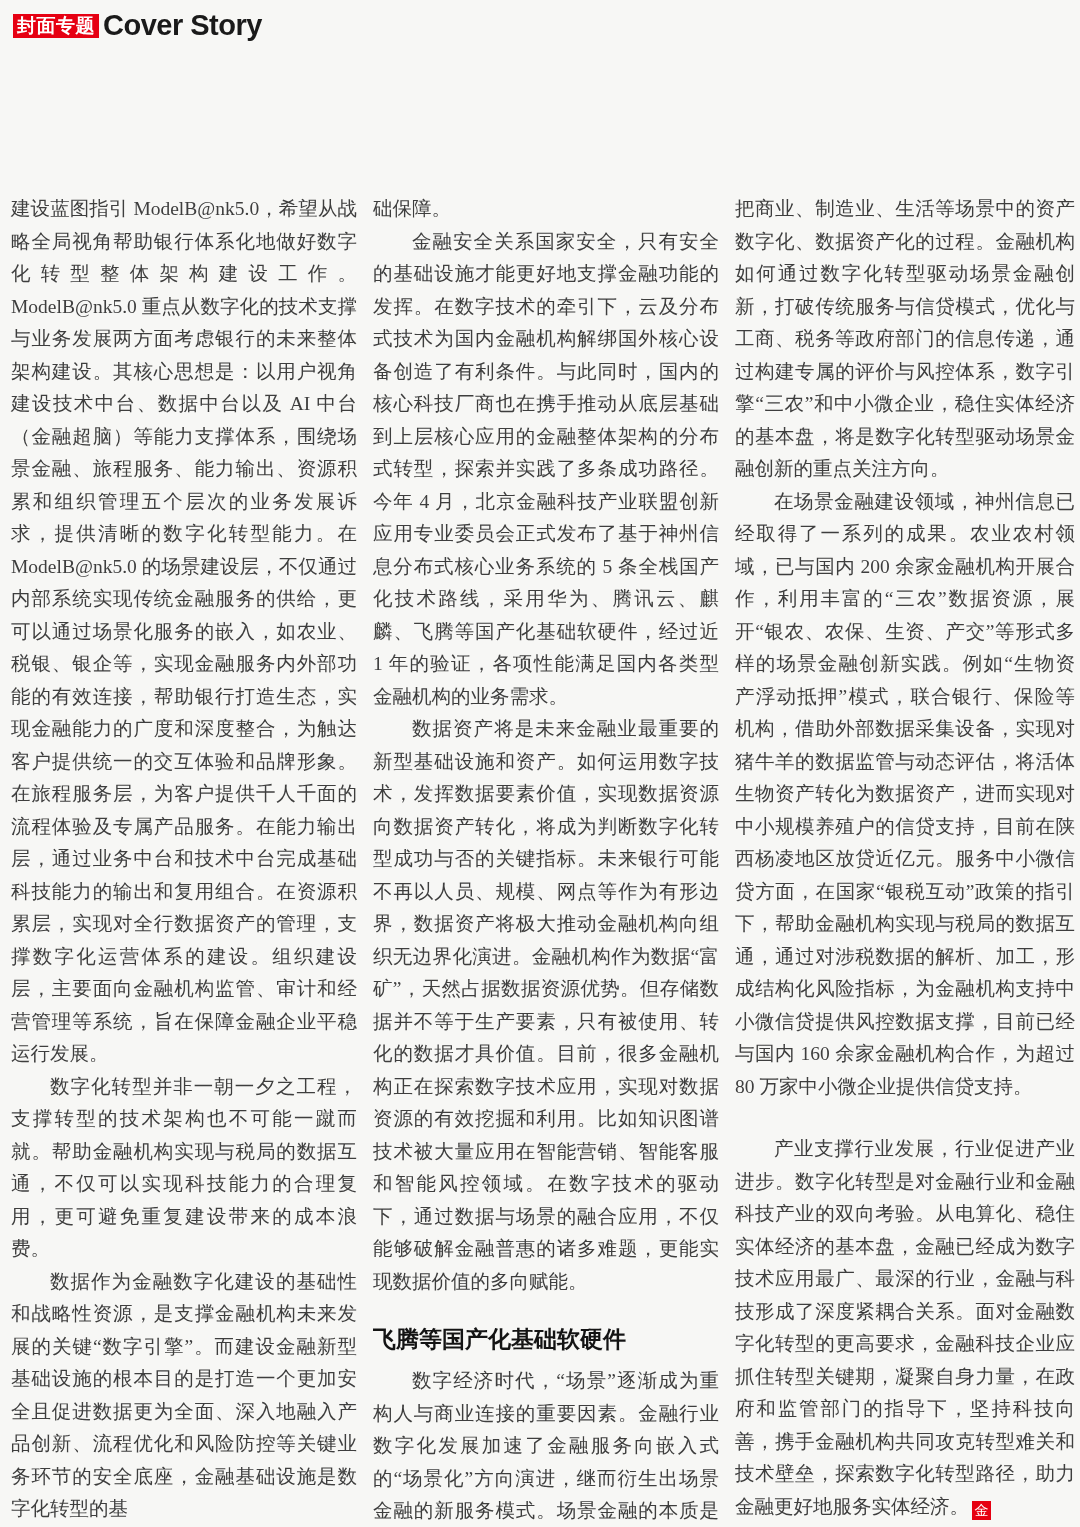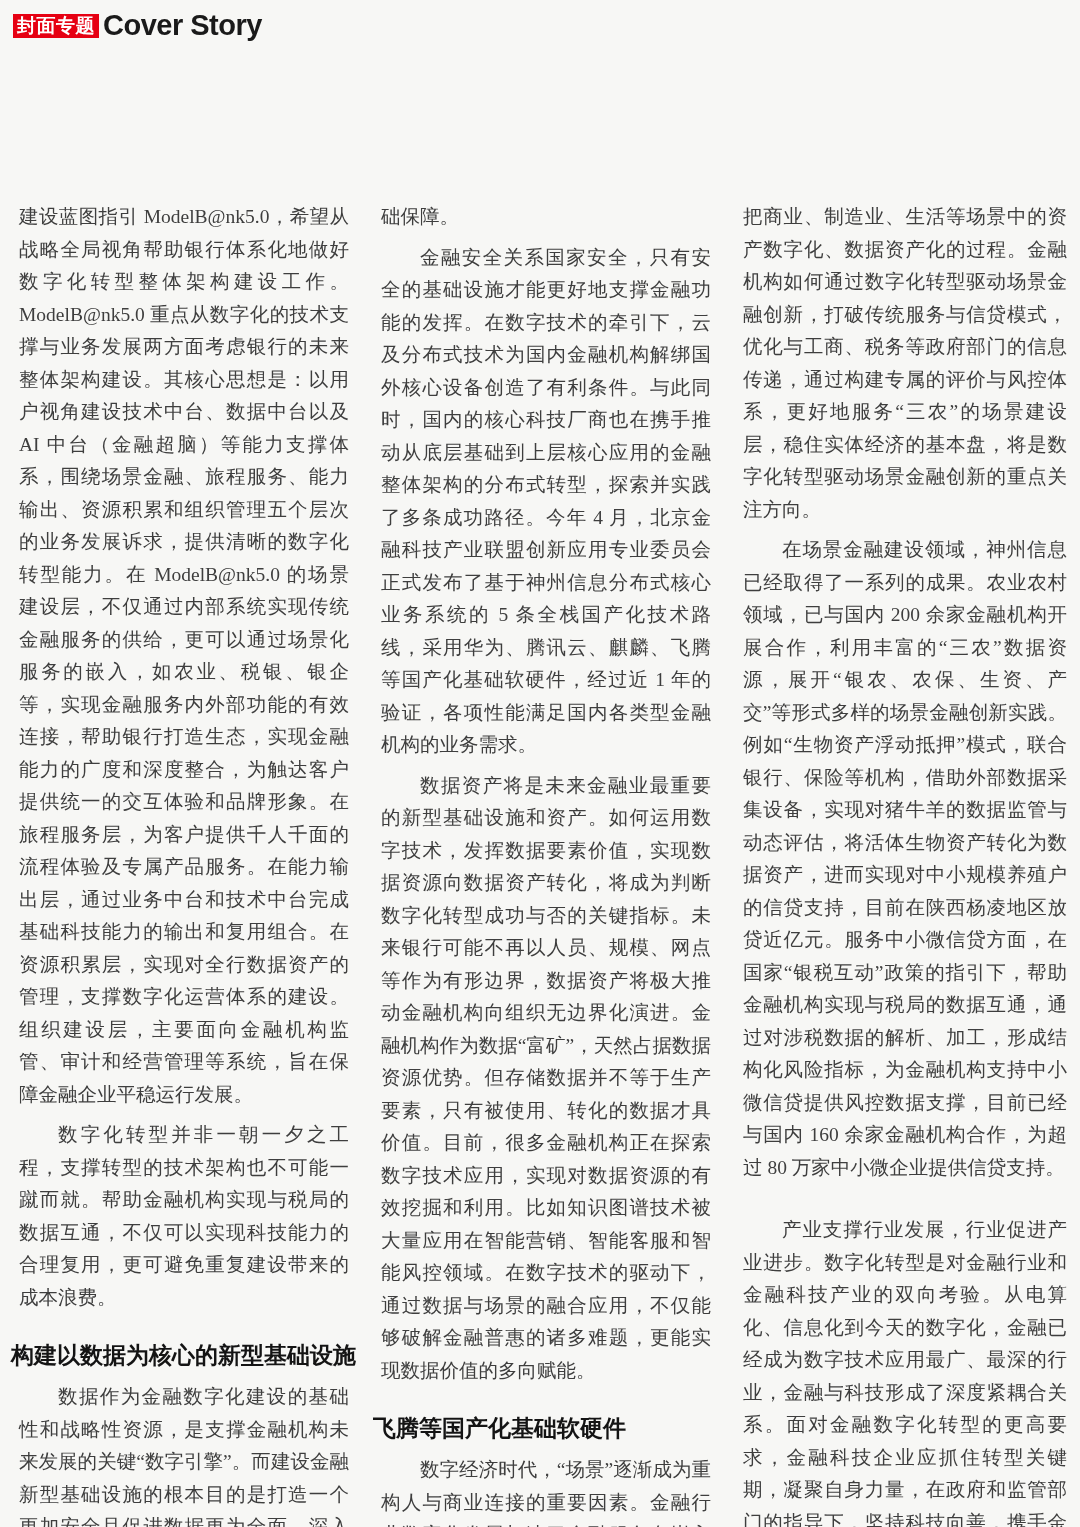--- a/index.html
+++ b/index.html
@@ -44,21 +44,21 @@
   .columns {
     position: absolute;
     top: 193px;
     left: 11px;
     display: flex;
     gap: 16px;
   }
   .col { width: 346px; }
   .col:last-child { width: 340px; }
   .col p {
-    margin: 8px;
+    margin: 0;
     font-size: 19.5px;
     line-height: 32.5px;
     text-align: justify;
     text-justify: inter-ideograph;
   }
   .col p.indent { text-indent: 2em; }
   .col h2 {
     margin: 26px 0 10px 0;
     font-family: "Liberation Sans", "DejaVu Sans", sans-serif;
     font-weight: bold;
@@ -99,35 +99,34 @@
   <header class="header">
     <span class="tag">封面专题</span>
     <span class="title">Cover Story</span>
   </header>
 
   <main class="columns">
 
     <section class="col">
       <p>建设蓝图指引 ModelB@nk5.0，希望从战略全局视角帮助银行体系化地做好数字化转型整体架构建设工作。ModelB@nk5.0 重点从数字化的技术支撑与业务发展两方面考虑银行的未来整体架构建设。其核心思想是：以用户视角建设技术中台、数据中台以及 AI 中台（金融超脑）等能力支撑体系，围绕场景金融、旅程服务、能力输出、资源积累和组织管理五个层次的业务发展诉求，提供清晰的数字化转型能力。在 ModelB@nk5.0 的场景建设层，不仅通过内部系统实现传统金融服务的供给，更可以通过场景化服务的嵌入，如农业、税银、银企等，实现金融服务内外部功能的有效连接，帮助银行打造生态，实现金融能力的广度和深度整合，为触达客户提供统一的交互体验和品牌形象。在旅程服务层，为客户提供千人千面的流程体验及专属产品服务。在能力输出层，通过业务中台和技术中台完成基础科技能力的输出和复用组合。在资源积累层，实现对全行数据资产的管理，支撑数字化运营体系的建设。组织建设层，主要面向金融机构监管、审计和经营管理等系统，旨在保障金融企业平稳运行发展。</p>
       <p class="indent">数字化转型并非一朝一夕之工程，支撑转型的技术架构也不可能一蹴而就。帮助金融机构实现与税局的数据互通，不仅可以实现科技能力的合理复用，更可避免重复建设带来的成本浪费。</p>
-      <h2>构建以数据为核心的新型基础设施</h2>
       <p class="indent">数据作为金融数字化建设的基础性和战略性资源，是支撑金融机构未来发展的关键“数字引擎”。而建设金融新型基础设施的根本目的是打造一个更加安全且促进数据更为全面、深入地融入产品创新、流程优化和风险防控等关键业务环节的安全底座，金融基础设施是数字化转型的基</p>
     </section>
 
     <section class="col">
       <p>础保障。</p>
       <p class="indent">金融安全关系国家安全，只有安全的基础设施才能更好地支撑金融功能的发挥。在数字技术的牵引下，云及分布式技术为国内金融机构解绑国外核心设备创造了有利条件。与此同时，国内的核心科技厂商也在携手推动从底层基础到上层核心应用的金融整体架构的分布式转型，探索并实践了多条成功路径。今年 4 月，北京金融科技产业联盟创新应用专业委员会正式发布了基于神州信息分布式核心业务系统的 5 条全栈国产化技术路线，采用华为、腾讯云、麒麟、飞腾等国产化基础软硬件，经过近 1 年的验证，各项性能满足国内各类型金融机构的业务需求。</p>
       <p class="indent">数据资产将是未来金融业最重要的新型基础设施和资产。如何运用数字技术，发挥数据要素价值，实现数据资源向数据资产转化，将成为判断数字化转型成功与否的关键指标。未来银行可能不再以人员、规模、网点等作为有形边界，数据资产将极大推动金融机构向组织无边界化演进。金融机构作为数据“富矿”，天然占据数据资源优势。但存储数据并不等于生产要素，只有被使用、转化的数据才具价值。目前，很多金融机构正在探索数字技术应用，实现对数据资源的有效挖掘和利用。比如知识图谱技术被大量应用在智能营销、智能客服和智能风控领域。在数字技术的驱动下，通过数据与场景的融合应用，不仅能够破解金融普惠的诸多难题，更能实现数据价值的多向赋能。</p>
       <h2>飞腾等国产化基础软硬件</h2>
       <p class="indent">数字经济时代，“场景”逐渐成为重构人与商业连接的重要因素。金融行业数字化发展加速了金融服务向嵌入式的“场景化”方向演进，继而衍生出场景金融的新服务模式。场景金融的本质是基于数据，</p>
     </section>
 
     <section class="col">
-      <p>把商业、制造业、生活等场景中的资产数字化、数据资产化的过程。金融机构如何通过数字化转型驱动场景金融创新，打破传统服务与信贷模式，优化与工商、税务等政府部门的信息传递，通过构建专属的评价与风控体系，更好地服务“三农”的场景建设层，稳住实体经济的基本盘，将是数字化转型驱动场景金融创新的重点关注方向。</p>
+      <p>把商业、制造业、生活等场景中的资产数字化、数据资产化的过程。金融机构如何通过数字化转型驱动场景金融创新，打破传统服务与信贷模式，优化与工商、税务等政府部门的信息传递，通过构建专属的评价与风控体系，数字引擎“三农”和中小微企业，稳住实体经济的基本盘，将是数字化转型驱动场景金融创新的重点关注方向。</p>
       <p class="indent">在场景金融建设领域，神州信息已经取得了一系列的成果。农业农村领域，已与国内 200 余家金融机构开展合作，利用丰富的“三农”数据资源，展开“银农、农保、生资、产交”等形式多样的场景金融创新实践。例如“生物资产浮动抵押”模式，联合银行、保险等机构，借助外部数据采集设备，实现对猪牛羊的数据监管与动态评估，将活体生物资产转化为数据资产，进而实现对中小规模养殖户的信贷支持，目前在陕西杨凌地区放贷近亿元。服务中小微信贷方面，在国家“银税互动”政策的指引下，帮助金融机构实现与税局的数据互通，通过对涉税数据的解析、加工，形成结构化风险指标，为金融机构支持中小微信贷提供风控数据支撑，目前已经与国内 160 余家金融机构合作，为超过 80 万家中小微企业提供信贷支持。</p>
-      <p class="indent gap-above"><span>产业支撑行业发展，行业促进产业进步。数字化转型是对金融行业和金融科技产业的双向考验。从电算化、信息化到今天的数字化，金融已经成为数字技术应用最广、最深的行业，金融与科技形成了深度紧耦合关系。面对金融数字化转型的更高要求，金融科技企业应抓住转型关键期，凝聚自身力量，在政府和监管部门的指导下，坚持科技向善，携手金融机构共同攻克转型难关和技术壁垒，探索数字化转型路径，助力金融更好地服务实体经济。</span><span class="endmark">金</span></p>
+      <p class="indent gap-above"><span>产业支撑行业发展，行业促进产业进步。数字化转型是对金融行业和金融科技产业的双向考验。从电算化、稳住实体经济的基本盘，金融已经成为数字技术应用最广、最深的行业，金融与科技形成了深度紧耦合关系。面对金融数字化转型的更高要求，金融科技企业应抓住转型关键期，凝聚自身力量，在政府和监管部门的指导下，坚持科技向善，携手金融机构共同攻克转型难关和技术壁垒，探索数字化转型路径，助力金融更好地服务实体经济。</span><span class="endmark">金</span></p>
     </section>
 
   </main>
 
   <div class="pagenum">42</div>
 
 </div>
 
 </body></html>

